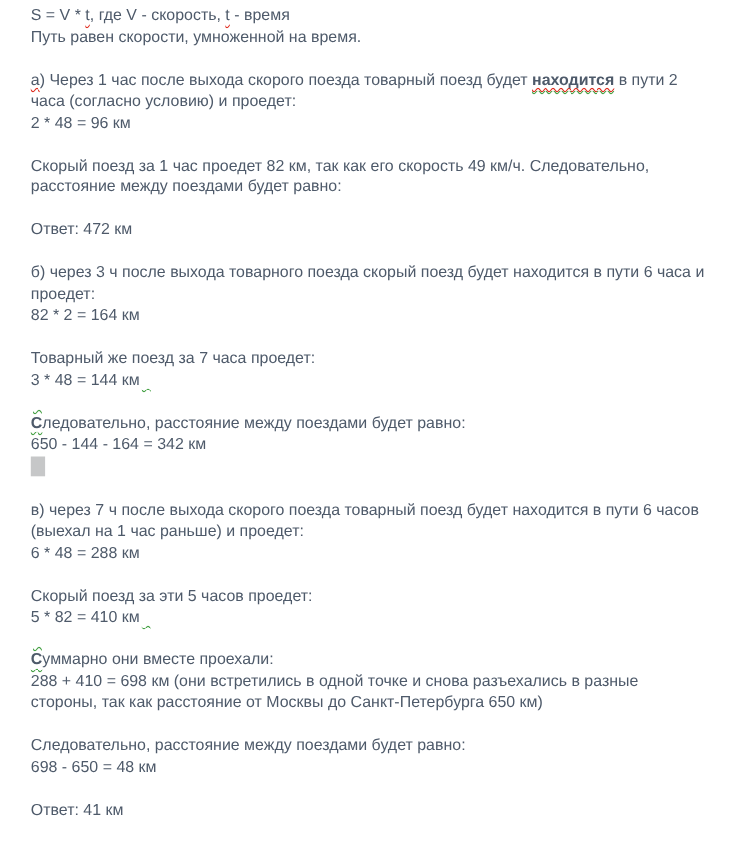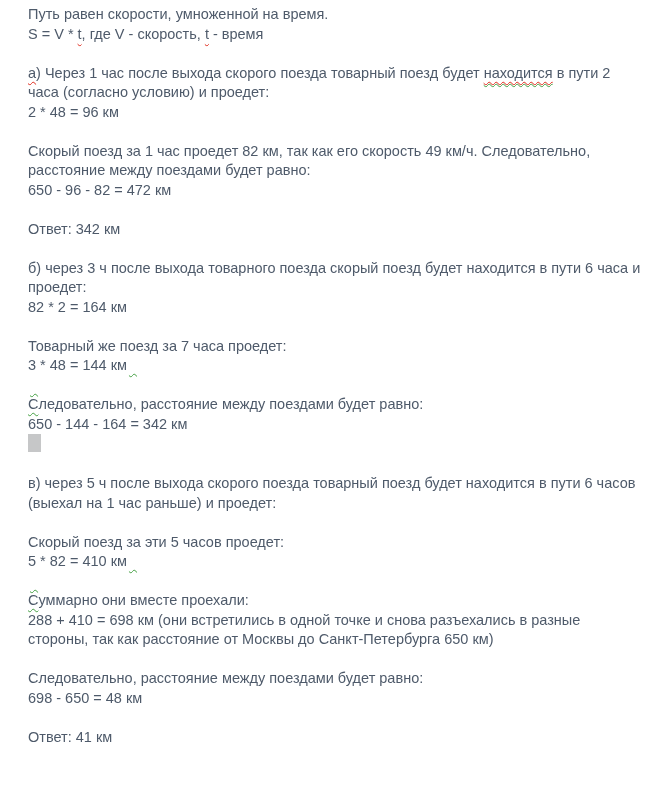--- a/index.html
+++ b/index.html
@@ -33,62 +33,63 @@
     text-underline-offset: 2.5px;
     text-decoration-skip-ink: none;
   }
   .mark-green {
     text-decoration-line: underline;
     text-decoration-style: wavy;
     text-decoration-color: #44a043;
     text-decoration-thickness: 1px;
     text-underline-offset: 2.5px;
     text-decoration-skip-ink: none;
+    font-weight: bold;
   }
   .mark-red > .mark-green.inner {
     text-underline-offset: 4.5px;
   }
   .squig {
     display: inline-block;
     margin-left: 2px;
   }
   .cursor-block {
     display: inline-block;
     width: 13px;
     height: 18px;
     background: #c6c7c8;
     vertical-align: text-bottom;
   }
 </style>
 </head>
 <body>
 
 <div class="doc">
+    <div class="line">S = V * <span class="mark-red">t</span>, где V - скорость, <span class="mark-red">t</span> - время</div>
     <div class="line">Путь равен скорости, умноженной на время.</div>
-    <div class="line">S = V * <span class="mark-red">t</span>, где V - скорость, <span class="mark-red">t</span> - время</div>
     <div class="line"></div>
     <div class="line"><span class="mark-red">а</span>) Через 1 час после выхода скорого поезда товарный поезд будет <span class="mark-red"><span class="mark-green inner">находится</span></span> в пути 2 часа (согласно условию) и проедет:</div>
     <div class="line">2 * 48 = 96 км</div>
     <div class="line"></div>
     <div class="line">Скорый поезд за 1 час проедет 82 км, так как его скорость 49 км/ч. Следовательно, расстояние между поездами будет равно:</div>
-    <div class="line">650 - 96 - 82 = 472 км</div>
     <div class="line"></div>
-    <div class="line">Ответ: 342 км</div>
+    <div class="line">Ответ: 472 км</div>
     <div class="line"></div>
     <div class="line">б) через 3 ч после выхода товарного поезда скорый поезд будет находится в пути 6 часа и проедет:</div>
     <div class="line">82 * 2 = 164 км</div>
     <div class="line"></div>
     <div class="line">Товарный же поезд за 7 часа проедет:</div>
     <div class="line">3 * 48 = 144 км<span class="squig mark-green">&nbsp;&nbsp;</span></div>
     <div class="line"><span class="squig mark-green">&nbsp;&nbsp;</span></div>
     <div class="line"><span class="mark-green">С</span>ледовательно, расстояние между поездами будет равно:</div>
     <div class="line">650 - 144 - 164 = 342 км</div>
     <div class="line"><span class="cursor-block"></span></div>
     <div class="line"></div>
-    <div class="line">в) через 5 ч после выхода скорого поезда товарный поезд будет находится в пути 6 часов (выехал на 1 час раньше) и проедет:</div>
+    <div class="line">в) через 7 ч после выхода скорого поезда товарный поезд будет находится в пути 6 часов (выехал на 1 час раньше) и проедет:</div>
+    <div class="line">6 * 48 = 288 км</div>
     <div class="line"></div>
     <div class="line">Скорый поезд за эти 5 часов проедет:</div>
     <div class="line">5 * 82 = 410 км<span class="squig mark-green">&nbsp;&nbsp;</span></div>
     <div class="line"><span class="squig mark-green">&nbsp;&nbsp;</span></div>
     <div class="line"><span class="mark-green">С</span>уммарно они вместе проехали:</div>
     <div class="line">288 + 410 = 698 км (они встретились в одной точке и снова разъехались в разные стороны, так как расстояние от Москвы до Санкт-Петербурга 650 км)</div>
     <div class="line"></div>
     <div class="line">Следовательно, расстояние между поездами будет равно:</div>
     <div class="line">698 - 650 = 48 км</div>
     <div class="line"></div>

